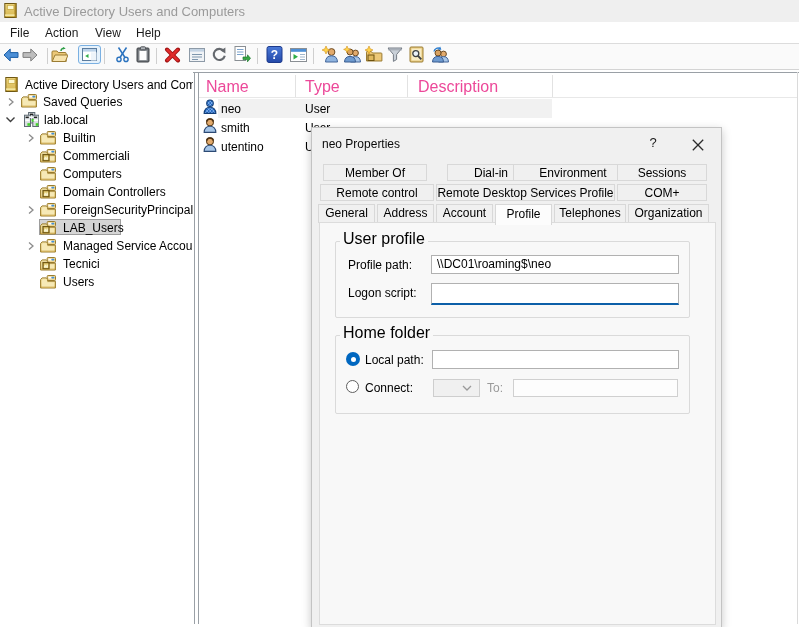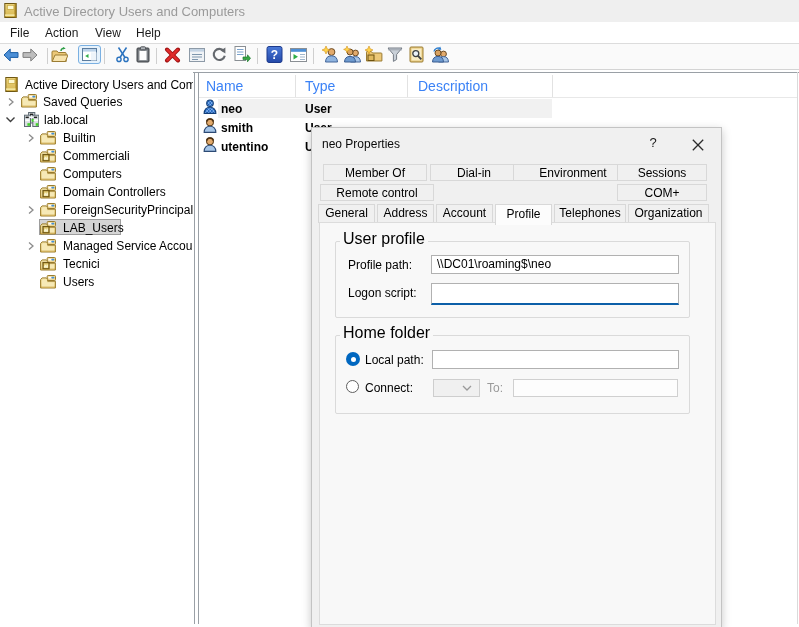--- a/index.html
+++ b/index.html
@@ -17,22 +17,22 @@
 #vline2{left:198px;top:72px;width:1px;height:552px;background:#9aa0a6;}
 #vline3{left:797px;top:72px;width:1px;height:552px;background:#dadada;}
 .trow{height:18px;line-height:18px;font-size:12px;color:#000;white-space:nowrap;}
 #leftpane{left:0;top:72px;width:193px;height:552px;overflow:hidden;background:#fff;}
 .chev{position:absolute;width:10px;height:10px;}
 #lab-sel{left:39px;top:147px;width:82px;height:16px;background:#d5d5d5;border:1px solid #9d9d9d;box-sizing:border-box;}
 
 #rightpane{left:199px;top:73px;width:598px;height:551px;background:#fff;overflow:hidden;}
 .hsep{top:2px;width:1px;height:22px;background:#e2e2e2;}
 #hdrline{left:0px;top:24px;width:598px;height:1px;background:#e8e8e8;}
-.hdrtxt{top:5px;font-size:14px;color:#3b82f6;}
-.lrow{font-size:12px;color:#000;font-weight:bold;}
+.hdrtxt{top:5px;font-size:16px;color:#ec4899;}
+.lrow{font-size:12px;color:#000;}
 
 #dlg{left:311px;top:127px;width:411px;height:501px;background:#f0f0f0;border:1px solid #c3c3c3;box-sizing:border-box;box-shadow:0 3px 9px rgba(0,0,0,0.22);}
 #dlg-title{left:10px;top:9px;font-size:12px;color:#0a0a0a;}
 #dlg-help{left:333px;top:7px;font-size:13px;color:#1a1a1a;width:16px;text-align:center;}
 .tab{position:absolute;background:#f0f0f0;border:1px solid #d8d8d8;box-sizing:border-box;font-size:12px;text-align:center;color:#000;}
 .tab.r1{top:36px;height:17px;line-height:16px;}
 .tab.r2{top:56px;height:17px;line-height:16px;}
 .tab.r3{top:76px;height:19px;line-height:17px;}
 #tab-active{top:76px;height:21px;line-height:19px;background:#fcfcfc;border-bottom:none;z-index:5;}
 #tabpage{left:7px;top:94px;width:397px;height:403px;background:#f8f8f8;border:1px solid #dcdcdc;box-sizing:border-box;}
@@ -362,24 +362,25 @@
 </div>
 
 <div class="abs" id="dlg">
  <div class="abs" id="dlg-title">neo Properties</div>
  <div class="abs" id="dlg-help">?</div>
  <svg class="abs" style="left:380px;top:11px" width="12" height="12" viewBox="0 0 12 12">
   <line x1="0.8" y1="0.8" x2="11.2" y2="11.2" stroke="#2b2b2b" stroke-width="1.25"></line>
   <line x1="11.2" y1="0.8" x2="0.8" y2="11.2" stroke="#2b2b2b" stroke-width="1.25"></line>
  </svg>
  <div class="tab r1" style="left:11px;width:104px">Member Of</div>
- <div class="tab r1" style="left:118px;width:88px">Dial-in</div>
+ <div class="tab r1" style="left:135px;width:88px">Dial-in</div>
  <div class="tab r1" style="left:201px;width:120px">Environment</div>
  <div class="tab r1" style="left:305px;width:90px">Sessions</div>
  <div class="tab r2" style="left:8px;width:114px">Remote control</div>
+ <div class="tab r2" style="left:124px;width:179px">Remote Desktop Services Profile</div>
  <div class="tab r2" style="left:305px;width:90px">COM+</div>
  <div class="tab r3" style="left:6px;width:57px">General</div>
  <div class="tab r3" style="left:65px;width:57px">Address</div>
  <div class="tab r3" style="left:124px;width:57px">Account</div>
  <div class="tab r3" id="tab-active" style="left:183px;width:57px">Profile</div>
  <div class="tab r3" style="left:242px;width:72px">Telephones</div>
  <div class="tab r3" style="left:316px;width:81px">Organization</div>
  <div class="abs" id="tabpage"></div>
 
  <div class="gb" style="left:23px;top:113px;width:353px;height:75px"></div>

